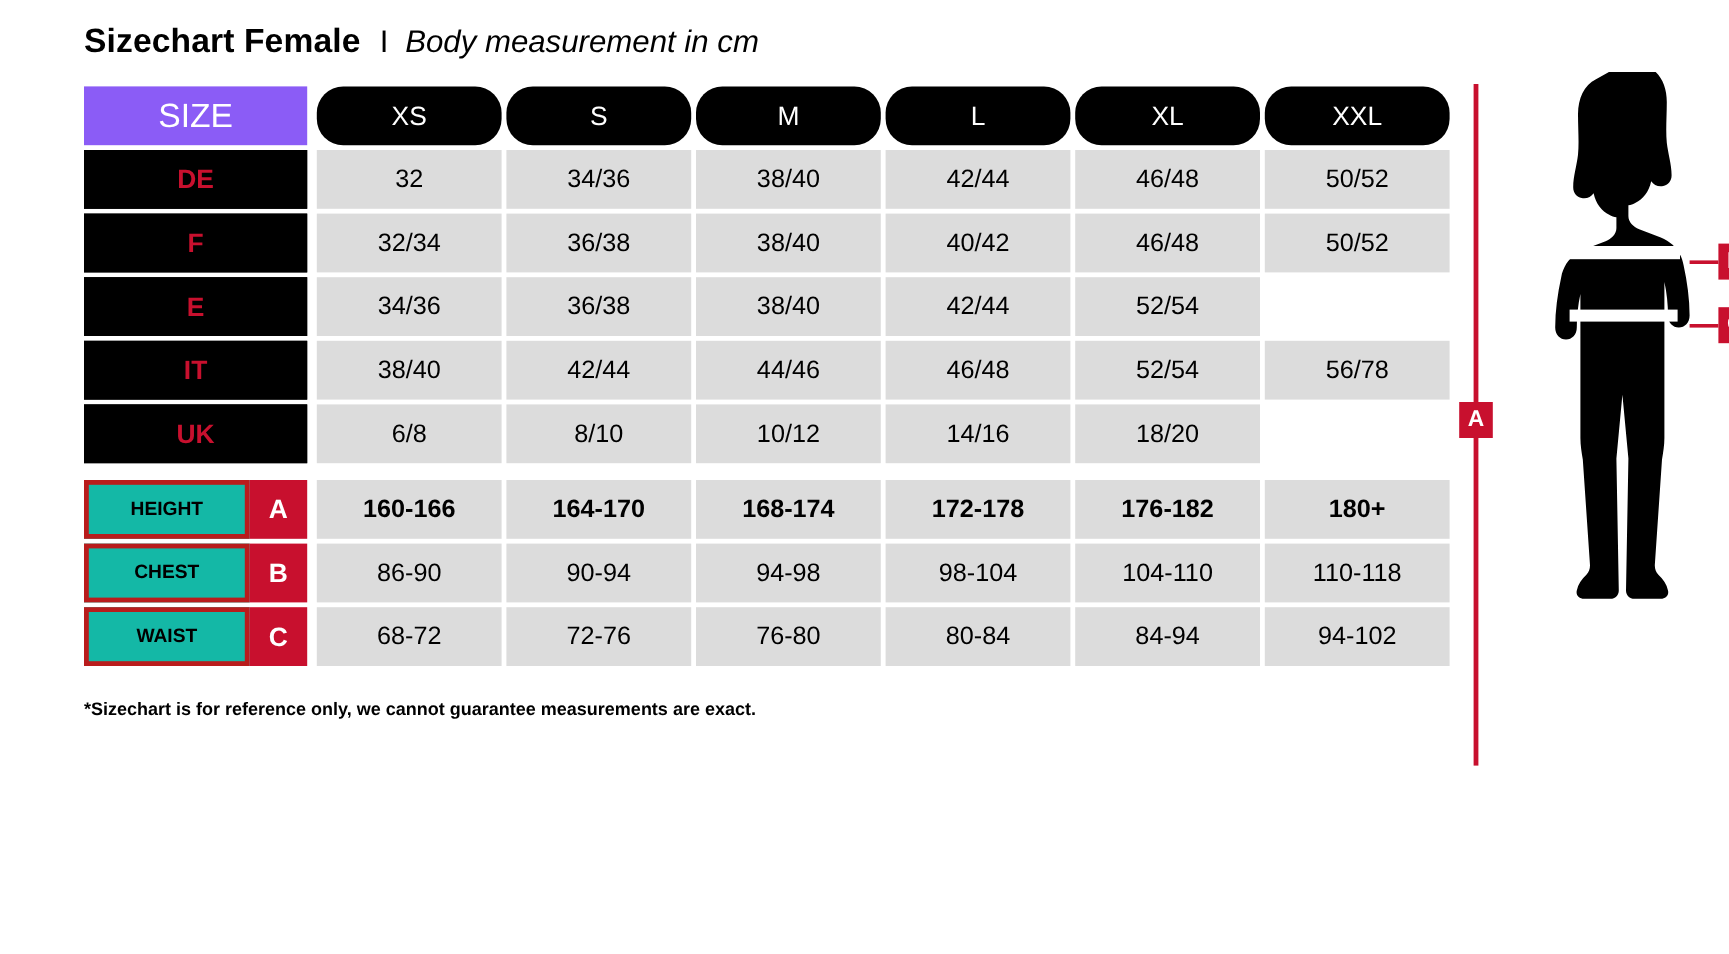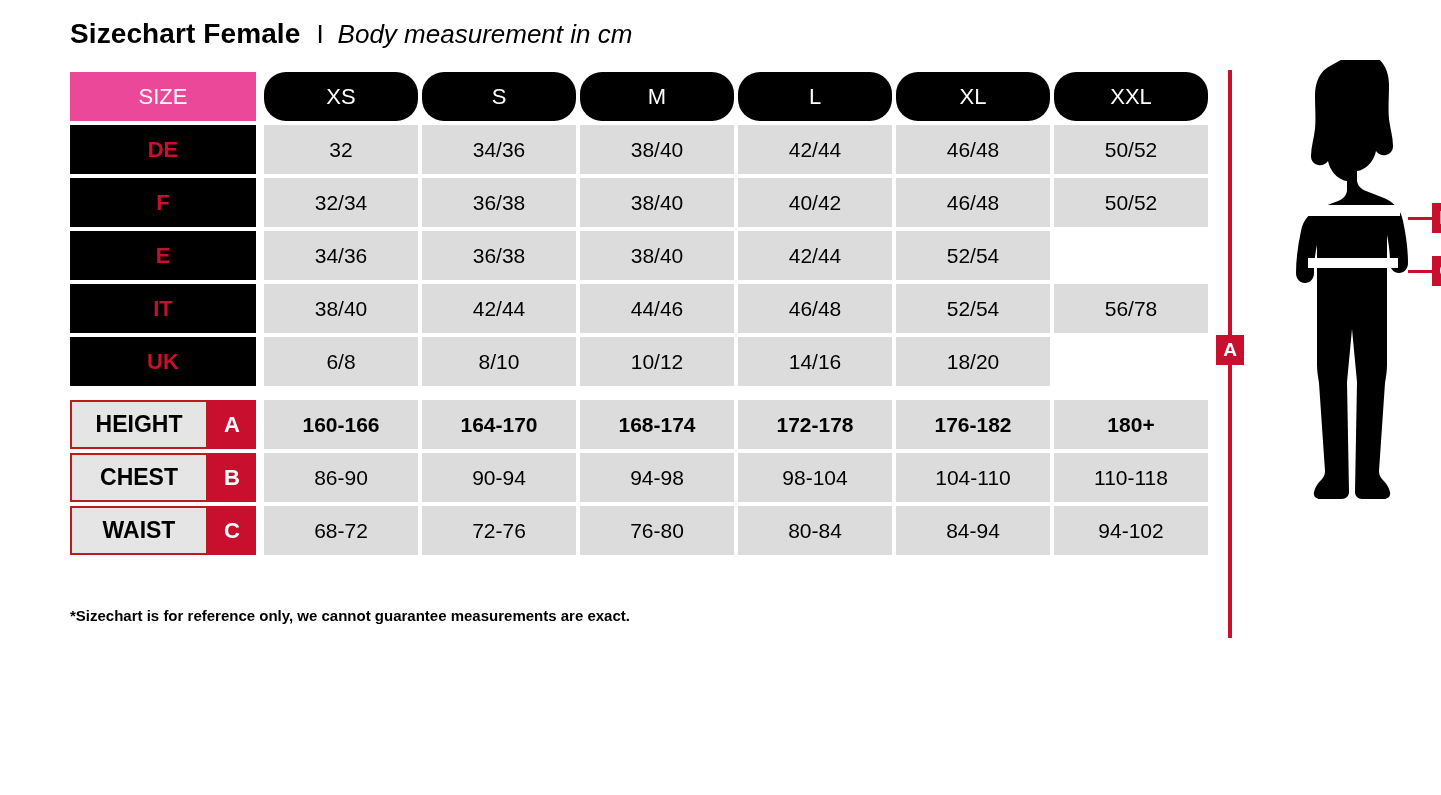--- a/index.html
+++ b/index.html
@@ -81,23 +81,23 @@
     flex: 0 0 154px;
     margin-right: 4px;
     background: #dcdcdc;
   }
   .data:last-child {
     margin-right: 0;
   }
 
   
   .hdr-size {
-    background: #ec4899;
+    background: #8b5cf6;
     color: #ffffff;
-    font-size: 22px;
+    font-size: 28px;
   }
   .hdr {
     background: #000000;
     color: #ffffff;
     font-size: 22px;
     border-radius: 22px;
   }
 
   
   .country {
@@ -112,48 +112,48 @@
   .meas-wrap {
     width: 186px;
     flex: 0 0 186px;
     margin-right: 8px;
     display: flex;
     height: 49px;
   }
   .meas-name {
     box-sizing: border-box;
     flex: 1 1 auto;
-    border: 2px solid #b91c1c;
+    border: 4px solid #b91c1c;
     display: flex;
     align-items: center;
     justify-content: center;
     font-weight: bold;
-    font-size: 23px;
-    background: #e5e5e5;
+    font-size: 16px;
+    background: #14b8a6;
   }
   .meas-badge {
     box-sizing: border-box;
     flex: 0 0 48px;
     background: #c8102e;
     color: #ffffff;
     font-weight: bold;
     font-size: 22px;
     display: flex;
     align-items: center;
     justify-content: center;
   }
   .bold-data {
     font-weight: bold;
   }
 
   
   .footnote {
     position: absolute;
     left: 22px;
-    top: 607px;
+    top: 583px;
     font-size: 15px;
     font-weight: bold;
   }
 
   
   .figure-area {
     position: absolute;
     left: 1160px;
     top: 60px;
     width: 281px;

